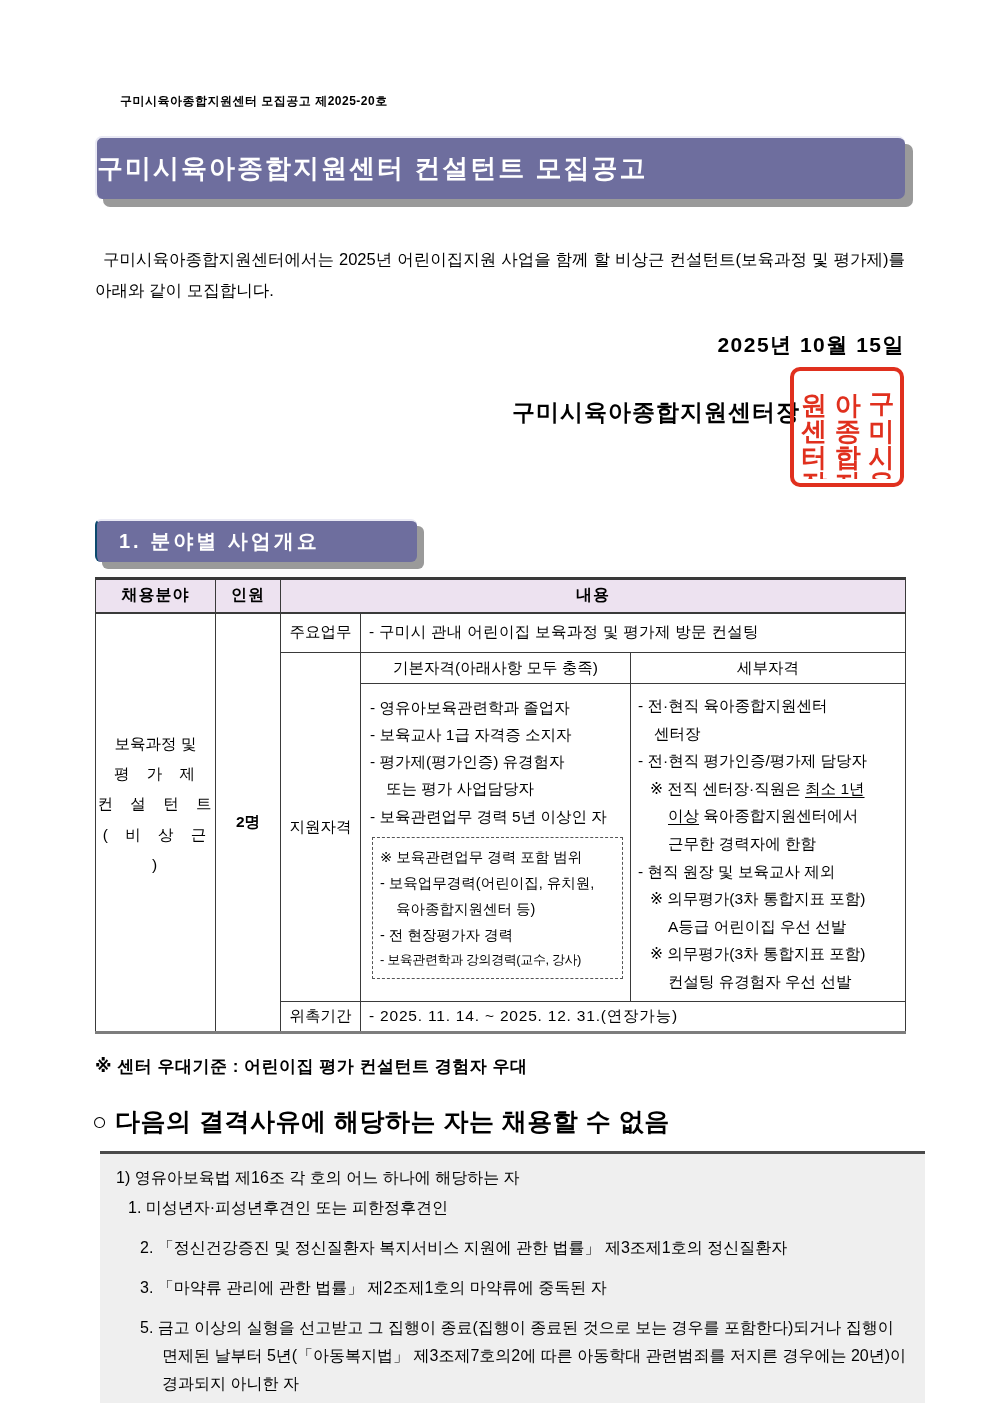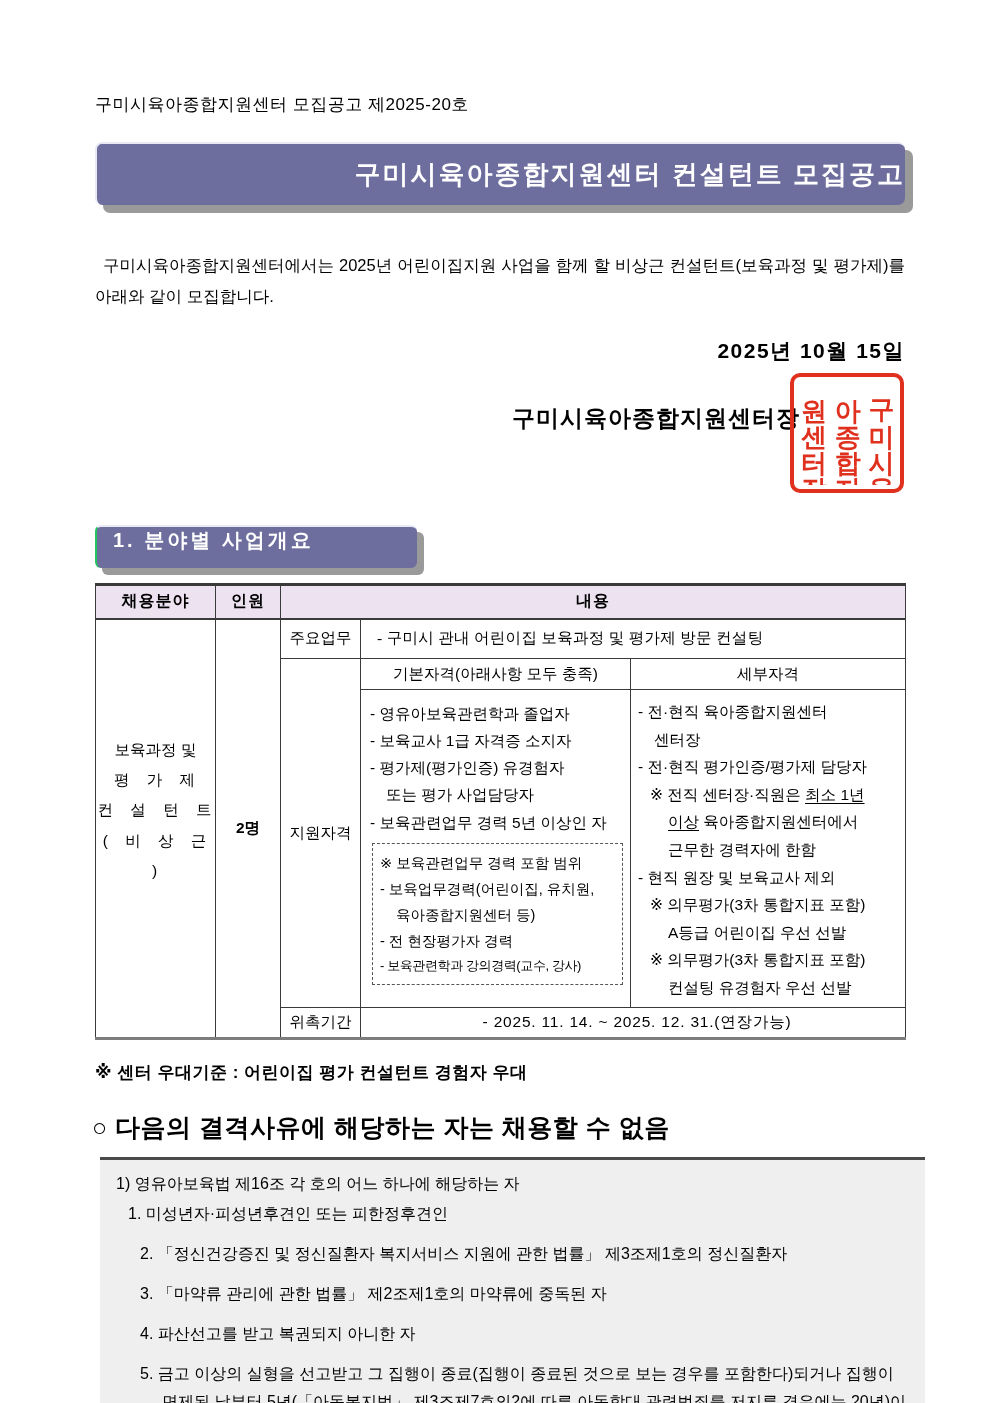--- a/index.html
+++ b/index.html
@@ -1,68 +1,68 @@
 <!DOCTYPE html>
 <html><head>
 <meta charset="utf-8">
 <style>
   * { margin:0; padding:0; box-sizing:border-box; }
   html,body { width:992px; height:1403px; background:#ffffff; overflow:hidden;
               font-family:"Liberation Sans","DejaVu Sans",sans-serif; color:#000; }
 
-  .doc-number { margin:93px 0 0 95px; font-size:17px; font-weight:normal; letter-spacing:0.5px; }
+  .doc-number { margin:93px 0 0 120px; font-size:12px; font-weight:bold; letter-spacing:0.5px; }
 
   .banner { position:relative; margin:26px 87px 0 95px; height:63px;
             background:#6E6E9E; border-radius:7px;
             border-top:2px solid #e9e9f4; border-left:2px solid #e9e9f4;
             box-shadow:8px 8px 0 #9a9a9a;
-            display:flex; align-items:center; justify-content:flex-end; }
+            display:flex; align-items:center; justify-content:flex-start; }
   .banner .banner-title { color:#ffffff; font-size:26px; font-weight:bold; letter-spacing:2px; }
 
   .intro { margin:45px 87px 0 95px; font-size:16.5px; line-height:1.85; text-indent:8px;
            text-align:justify; word-break:keep-all; }
 
   .date-line { margin:26px 87px 0 0; text-align:right; font-size:21px; font-weight:bold; letter-spacing:1.5px; }
 
   .sign-area { position:relative; height:160px; }
   .signer { position:absolute; left:512px; top:38px; font-size:23px; font-weight:bold; letter-spacing:1px; }
   .seal { position:absolute; left:790px; top:8px; width:114px; height:120px;
           border:4px solid #E0301E; border-radius:10px; padding:4px 2px; overflow:hidden; }
   .seal-text { width:100%; height:100%; writing-mode:vertical-rl; color:#E0301E;
                font-weight:bold; font-size:26px; line-height:1.3; overflow:hidden; }
 
   .section-header { position:relative; margin:0 0 0 95px; width:322px; height:43px;
                     background:#6E6E9E; border-radius:6px;
-                    border-top:2px solid #e9e9f4; border-left:2px solid #22c55e;
+                    border-top:2px solid #e9e9f4; border-left:2px solid #0c4a6e;
                     box-shadow:7px 7px 0 #9a9a9a;
-                    display:flex; align-items:flex-start; padding-left:16px; }
+                    display:flex; align-items:center; padding-left:22px; }
   .section-header .section-title { color:#ffffff; font-size:20px; font-weight:bold; letter-spacing:3px; }
 
   table.info { margin:15px 87px 0 95px; width:810px; border-collapse:collapse; table-layout:fixed;
                border-left:1px solid #3a3a3a; border-right:1px solid #3a3a3a;
                border-top:3px solid #3a3a3a; border-bottom:3px solid #7d7d7d; }
   table.info th, table.info td { border:1px solid #3a3a3a; font-size:15.5px; }
   tr.thead th { height:34px; background:#EDE2F0; font-size:16px; font-weight:bold;
                 border-bottom:2px solid #3a3a3a; letter-spacing:1px; }
   td.c-field { text-align:center; font-size:16px; line-height:1.95; vertical-align:middle; padding-bottom:36px; }
   td.c-field .spread { word-spacing:9px; letter-spacing:2px; }
   td.c-count { text-align:center; font-weight:bold; font-size:16px; }
   td.rlabel { text-align:center; vertical-align:middle; }
-  td.duty-cell { height:40px; padding-left:16px; letter-spacing:0.3px;font-family:Liberation Serif, serif; }
+  td.duty-cell { height:40px; padding-left:8px; letter-spacing:0.3px; }
   td.subhead { height:31px; text-align:center;margin-top:23px; }
   td.qual-left { vertical-align:top; padding:10px 5px 6px 9px; line-height:1.75; }
   td.qual-right { vertical-align:top; padding:8px 3px 6px 7px; line-height:1.78; font-size:15px; }
   .cont { padding-left:16px; }
   .ind1 { padding-left:12px; }
   .ind2 { padding-left:30px; }
   .scope-box { border:1.5px dashed #555; margin:7px 2px 0 2px; padding:6px 4px 7px 7px;
                line-height:1.8; font-size:14.5px; }
   .scope-box .condensed { font-size:13px; letter-spacing:-0.4px; }
   .ul { text-decoration:underline; text-underline-offset:3px; }
-  td.term-cell { height:31px; padding-left:8px; letter-spacing:0.8px;text-align:center; }
+  td.term-cell { height:31px; padding-left:8px; letter-spacing:0.8px; }
   tr.term-row td { border-bottom:none; }
 
   .pref-note { margin:21px 0 0 95px; font-size:17px; font-weight:bold; letter-spacing:0.5px; }
   .disq-title { margin:27px 0 0 92px; font-size:25px; font-weight:bold; letter-spacing:0.5px; }
 
   .disq-box { margin:13px 0 0 100px; width:825px; background:#EFEFEF;
               border-top:3px solid #4a4a4a; border-bottom:3px solid #4a4a4a;
               padding:8px 14px 16px 16px; font-size:16px; line-height:1.75; word-break:keep-all; }
   .disq-box .law-head { margin-top:2px; }
   .disq-box .item-first { margin-top:2px; padding-left:12px; }
@@ -161,15 +161,14 @@
 
 <div class="pref-note">※ 센터 우대기준 : 어린이집 평가 컨설턴트 경험자 우대</div>
 
 <div class="disq-title">○ 다음의 결격사유에 해당하는 자는 채용할 수 없음</div>
 
 <div class="disq-box">
   <div class="law-head">1) 영유아보육법 제16조 각 호의 어느 하나에 해당하는 자</div>
   <div class="item-first">1. 미성년자·피성년후견인 또는 피한정후견인</div>
   <div class="item">2. 「정신건강증진 및 정신질환자 복지서비스 지원에 관한 법률」 제3조제1호의 정신질환자</div>
   <div class="item">3. 「마약류 관리에 관한 법률」 제2조제1호의 마약류에 중독된 자</div>
-  <div class="item">4. 파산선고를 받고 복권되지 아니한 자</div>
   <div class="item-wrap">5. 금고 이상의 실형을 선고받고 그 집행이 종료(집행이 종료된 것으로 보는 경우를 포함한다)되거나 집행이 면제된 날부터 5년(「아동복지법」 제3조제7호의2에 따른 아동학대 관련범죄를 저지른 경우에는 20년)이 경과되지 아니한 자</div>
 </div>
 
 </body></html>

